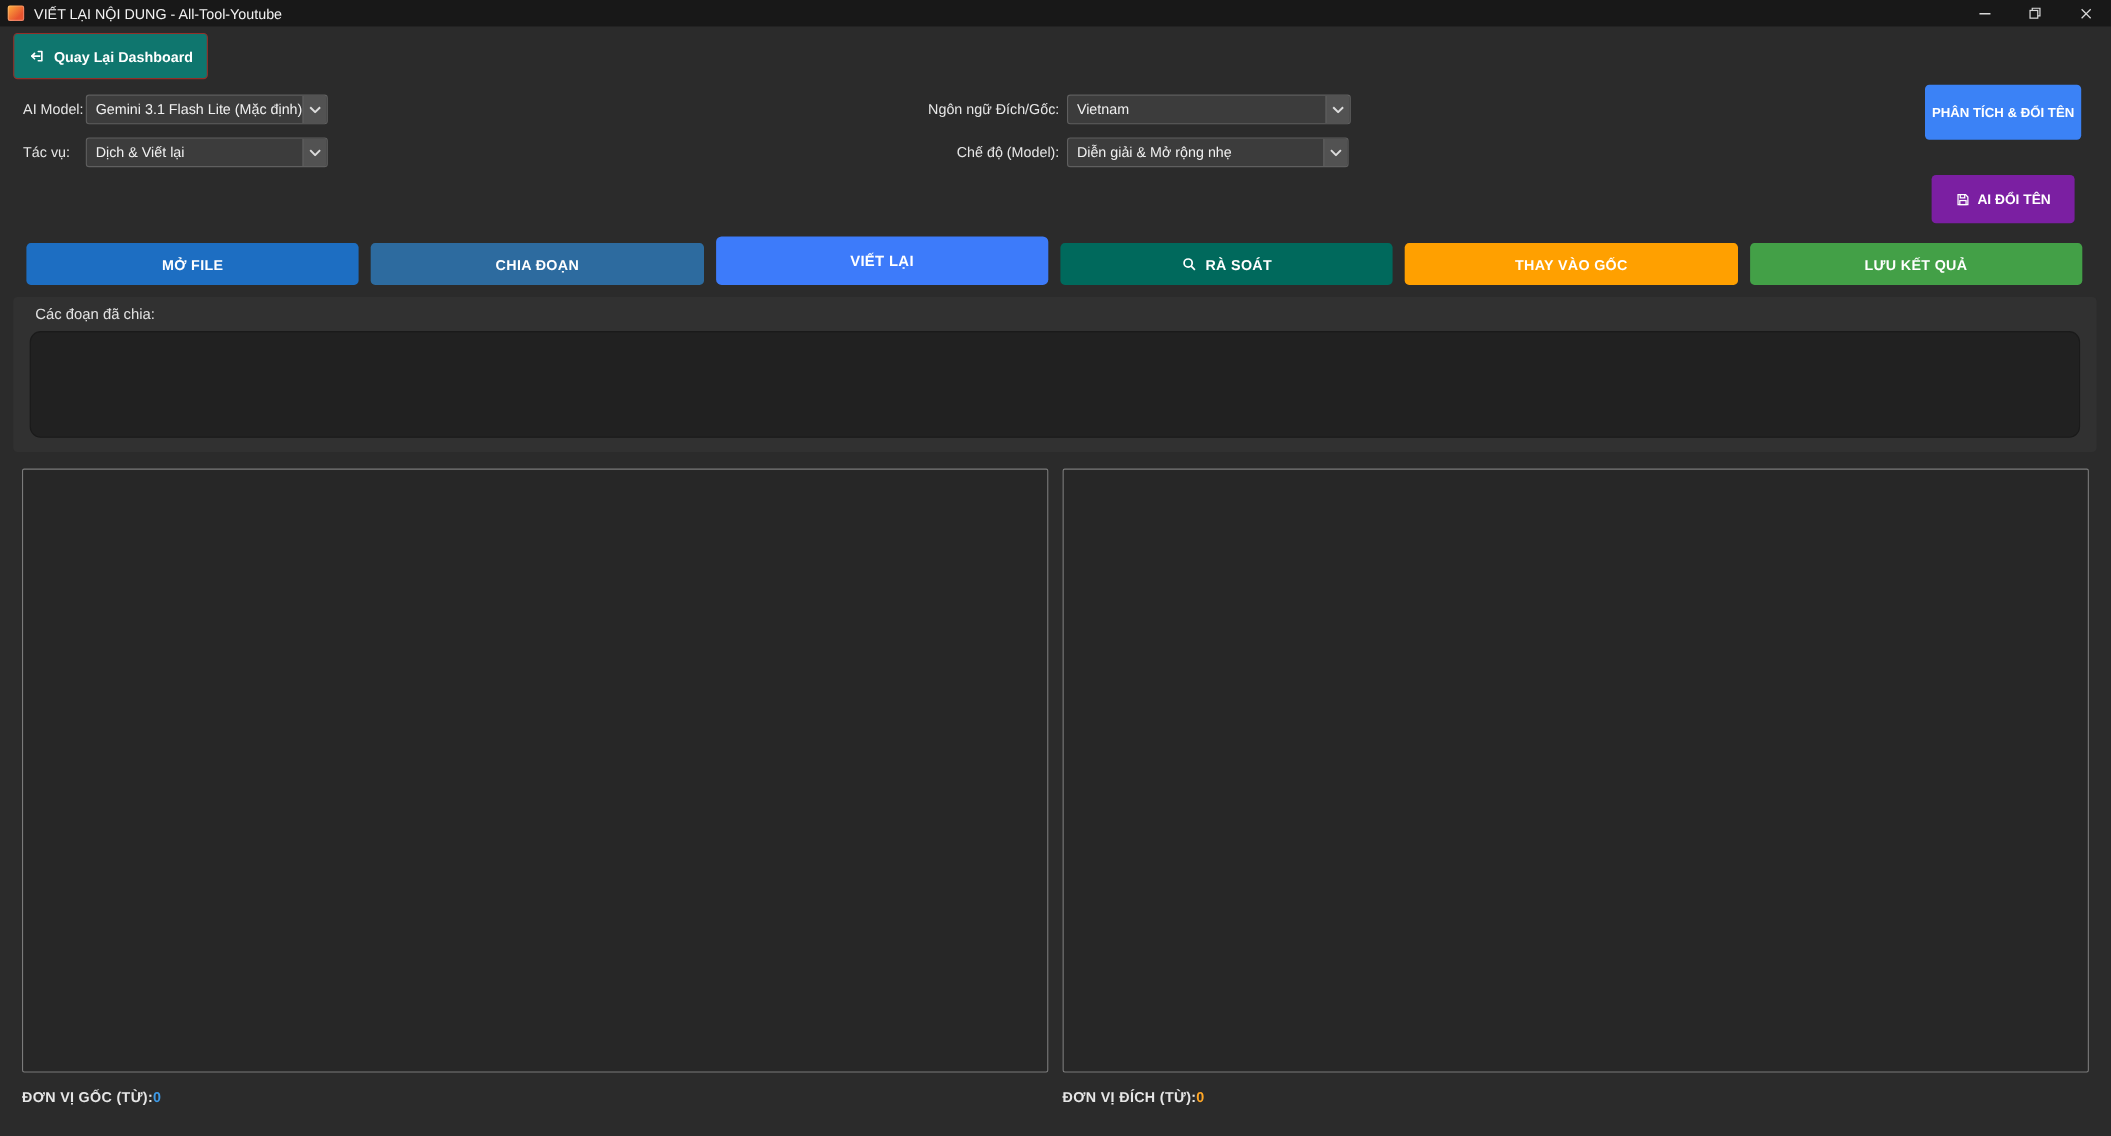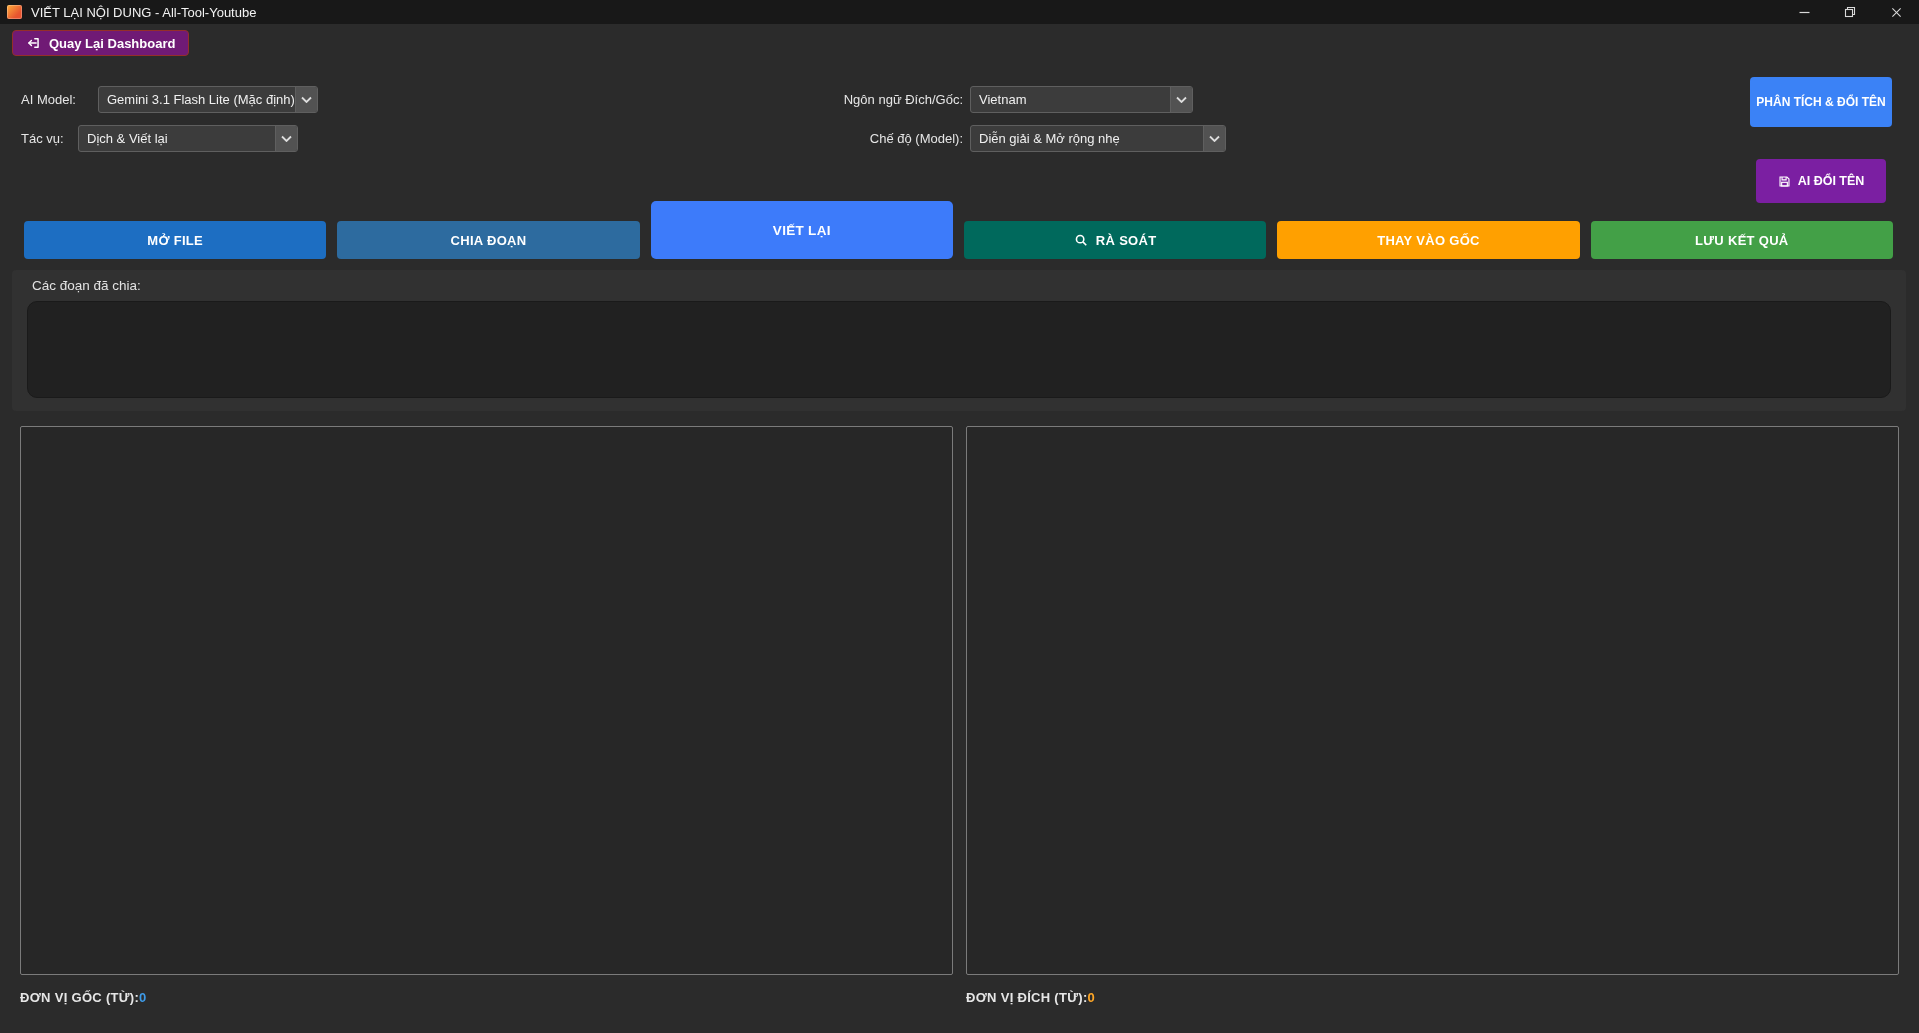--- a/index.html
+++ b/index.html
@@ -25,22 +25,22 @@
   }
   .title-text { margin-left:9px; font-size:13px; color:#f2f2f2; }
   .win-controls { margin-left:auto; display:flex; height:100%; }
   .win-btn {
     width:46px; height:100%; display:flex; align-items:center; justify-content:center;
     cursor:default;
   }
 
   
   .back-btn {
-    position:absolute; left:12px; top:30px; height:26px;
-    background:#701a75; border:1px solid #942f29; border-radius:4px;
+    position:absolute; left:12px; top:30px; height:42px;
+    background:#0f766e; border:1px solid #942f29; border-radius:4px;
     color:#fff; font-weight:bold; font-size:13px;
     display:flex; align-items:center; gap:8px; padding:0 13px;
     cursor:pointer;
   }
 
   
   .form-label {
     position:absolute; height:27px; line-height:27px;
     font-size:13px; color:#e6e6e6; white-space:nowrap;
   }
@@ -77,21 +77,21 @@
     position:absolute; left:24px; top:213px; width:1869px; height:46px;
     display:flex; gap:11px; align-items:flex-end;
   }
   .action-btn {
     flex:1; height:38px; border-radius:4px; border:none;
     color:#fff; font-weight:bold; font-size:13px;
     font-family:"Liberation Sans", sans-serif;
     display:flex; align-items:center; justify-content:center; gap:8px;
     cursor:pointer; letter-spacing:.3px;
   }
-  .action-btn.active { height:58px; font-size:13.5px; border-radius:5px; }
+  .action-btn.active { height:44px; font-size:13.5px; border-radius:5px; }
   .c-openfile { background:#1d6ec2; }
   .c-split    { background:#2d6b9f; }
   .c-rewrite  { background:#3d7bfa; }
   .c-review   { background:#00695c; }
   .c-replace  { background:#ffa000; }
   .c-save     { background:#43a047; }
 
   
   .segments-panel {
     position:absolute; left:12px; top:270px; width:1894px; height:141px;
@@ -161,41 +161,41 @@
       <svg width="15" height="14" viewBox="0 0 16 16" fill="none" stroke="#ffffff" stroke-width="1.7" stroke-linecap="round" stroke-linejoin="round">
           <path d="M9.5 3.2 H13.2 V12.8 H9.5"></path>
           <path d="M11 8 H2.8"></path>
           <path d="M5.6 5.2 L2.8 8 L5.6 10.8"></path>
         </svg>
     </span>
     <span>Quay Lại Dashboard</span>
   </div>
 
   <div class="form-label" style="left:21px; top:86px;">AI Model:</div>
-  <div class="combo" style="left:78px; top:86px; width:220px;margin-left:20px;">
+  <div class="combo" style="left:78px; top:86px; width:220px;">
     <div class="val">Gemini 3.1 Flash Lite (Mặc định)</div>
     <div class="arrow">
       <svg width="11" height="7" viewBox="0 0 11 7">
           <polyline points="1,1.5 5.5,6 10,1.5" fill="none" stroke="#dcdcdc" stroke-width="1.8"></polyline>
         </svg>
     </div>
   </div>
 
   <div class="form-label" style="left:21px; top:125px;">Tác vụ:</div>
   <div class="combo" style="left:78px; top:125px; width:220px;">
     <div class="val">Dịch &amp; Viết lại</div>
     <div class="arrow">
       <svg width="11" height="7" viewBox="0 0 11 7">
           <polyline points="1,1.5 5.5,6 10,1.5" fill="none" stroke="#dcdcdc" stroke-width="1.8"></polyline>
         </svg>
     </div>
   </div>
 
   <div class="form-label right" style="left:813px; top:86px; width:150px;">Ngôn ngữ Đích/Gốc:</div>
-  <div class="combo" style="left:970px; top:86px; width:223px;">
+  <div class="combo" style="left:970px; top:86px; width:258px;">
     <div class="val">Vietnam</div>
     <div class="arrow">
       <svg width="11" height="7" viewBox="0 0 11 7">
           <polyline points="1,1.5 5.5,6 10,1.5" fill="none" stroke="#dcdcdc" stroke-width="1.8"></polyline>
         </svg>
     </div>
   </div>
 
   <div class="form-label right" style="left:813px; top:125px; width:150px;">Chế độ (Model):</div>
   <div class="combo" style="left:970px; top:125px; width:256px;">

